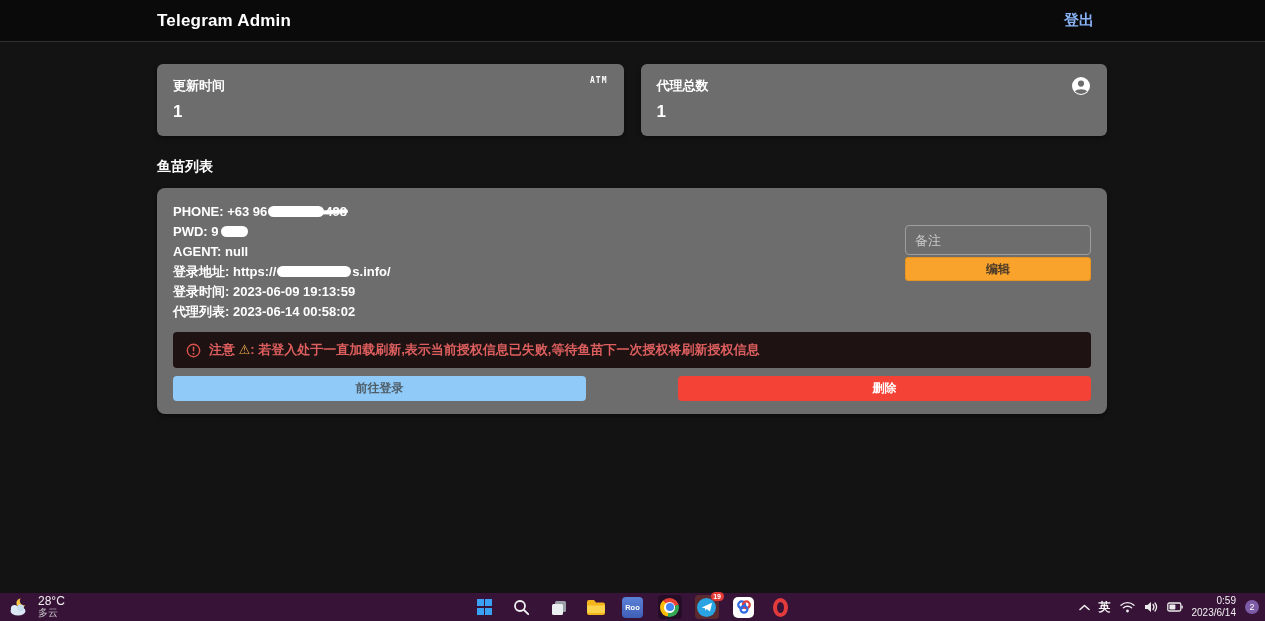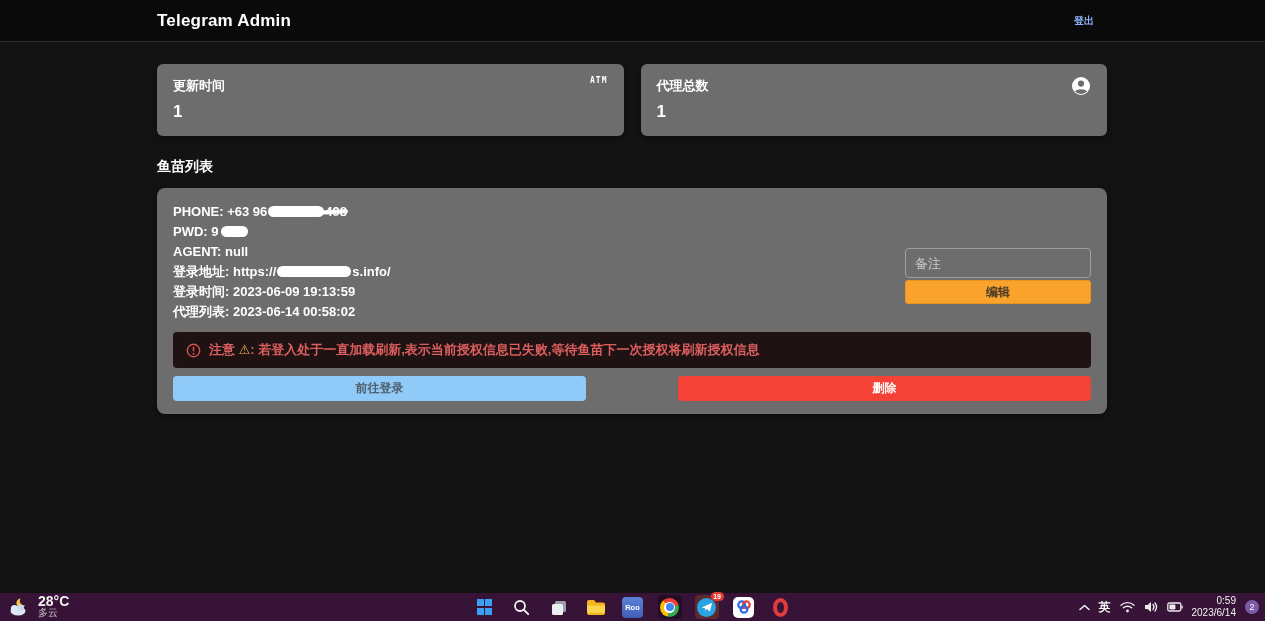--- a/index.html
+++ b/index.html
@@ -7,21 +7,21 @@
     font-family:"Liberation Sans","DejaVu Sans",sans-serif; }
 
   
   .nav { height:42px; background:#0a0a0a; border-bottom:1px solid #2e2e2e;
     display:flex; align-items:center; padding:0 171px 0 157px; }
   .brand { color:#fff; font-weight:bold; font-size:17px; letter-spacing:.2px; }
   .tabs { display:flex; align-items:center; margin-left:18px; gap:24px; }
   .tab { color:#fff; font-size:13px; font-weight:bold; padding:5px 12px; cursor:pointer; }
   .tab.active { background:#90caf9; color:#14202b; border-radius:14px; }
   .nav-spacer { flex:1; }
-  .logout { color:#8ab4f8; font-size:10px; font-weight:bold; cursor:pointer; }
+  .logout { color:#8ab4f8; font-size:15px; font-weight:bold; cursor:pointer; }
 
   
   .content { width:950px; margin:22px 0 0 157px; }
   .stats-row { display:flex; gap:17px; }
   .stat-card { position:relative; flex:1; height:72px; background:#6d6d6d; border-radius:6px;
     padding:13px 16px; box-shadow:0 2px 5px rgba(0,0,0,.45); }
   .stat-title { color:#fff; font-size:13px; font-weight:bold; }
   .stat-value { color:#fff; font-size:17px; font-weight:bold; margin-top:7px; }
   .stat-icon { position:absolute; top:12px; right:16px; }
   .atm-text { color:#fff; font-size:8px; font-weight:bold; letter-spacing:1px;
@@ -33,21 +33,21 @@
     box-shadow:0 2px 5px rgba(0,0,0,.45); position:relative; }
   .detail-lines { color:#fff; font-size:13px; font-weight:bold; line-height:20px; }
   .redact { display:inline-block; background:#fff; height:11px; border-radius:6px; vertical-align:-1px; }
   .r-phone { width:56px; margin:0 1px; }
   .r-pwd { width:27px; margin-left:2px; }
   .r-addr { width:74px; margin:0 1px; }
   .struck { position:relative; }
   .struck::after { content:''; position:absolute; left:-5px; right:-1px; top:42%; height:4px;
     background:#fff; border-radius:2px; transform:rotate(-3deg); }
 
-  .side-box { position:absolute; top:60px; right:16px; width:186px; }
+  .side-box { position:absolute; top:37px; right:16px; width:186px; }
   .note-input { width:186px; height:30px; background:transparent; border:1px solid #9e9e9e;
     border-radius:4px; color:#fff; font-size:13px; padding:0 9px; outline:none;
     font-family:"Liberation Sans",sans-serif; }
   .note-input::placeholder { color:#c9c9c9; }
   .edit-btn { width:186px; height:24px; margin-top:2px; background:#f9a32c;
     border:1px solid #e89420; border-radius:3px; color:#4a3a28; font-size:12px; font-weight:bold;
     cursor:pointer; font-family:"Liberation Sans",sans-serif; }
 
   .alert { margin-top:10px; width:918px; height:36px; background:#1e1212; border-radius:4px;
     display:flex; align-items:center; padding:0 13px; gap:8px;
@@ -59,21 +59,21 @@
     font-weight:bold; cursor:pointer; font-family:"Liberation Sans",sans-serif; }
   .goto-btn { background:#90caf9; color:#4e5d66; }
   .del-btn { background:#f44336; color:#fff; }
 
   
   .taskbar { position:fixed; left:0; bottom:0; width:1265px; height:28px; background:#371338;
     display:flex; align-items:center; }
   .weather { position:absolute; left:8px; top:0; height:28px; display:flex; align-items:center;
     gap:6px; cursor:pointer; }
   .weather-txt { line-height:11px; }
-  .w-temp { color:#f2f2f2; font-size:14px; font-weight:bold; }
+  .w-temp { color:#f2f2f2; font-size:12px; font-weight:normal; }
   .w-desc { color:#c9c9c9; font-size:10px; }
   .tb-center { position:absolute; left:50%; top:0; transform:translateX(-50%); height:28px;
     display:flex; align-items:center; gap:13px; }
   .slot { width:24px; height:24px; display:flex; align-items:center; justify-content:center;
     border-radius:4px; cursor:pointer; position:relative; }
   .slot.open { background:rgba(0,0,0,.30); }
   .slot.tg-open { background:rgba(122,62,40,.55); }
   .win-grid { width:16px; height:16px; display:grid; grid-template-columns:7px 7px; gap:1.5px; }
   .win-grid div { background:#3aa0f3; }
   .roo { width:21px; height:21px; background:linear-gradient(#5b82d8,#3f5fb5); border-radius:4px;

